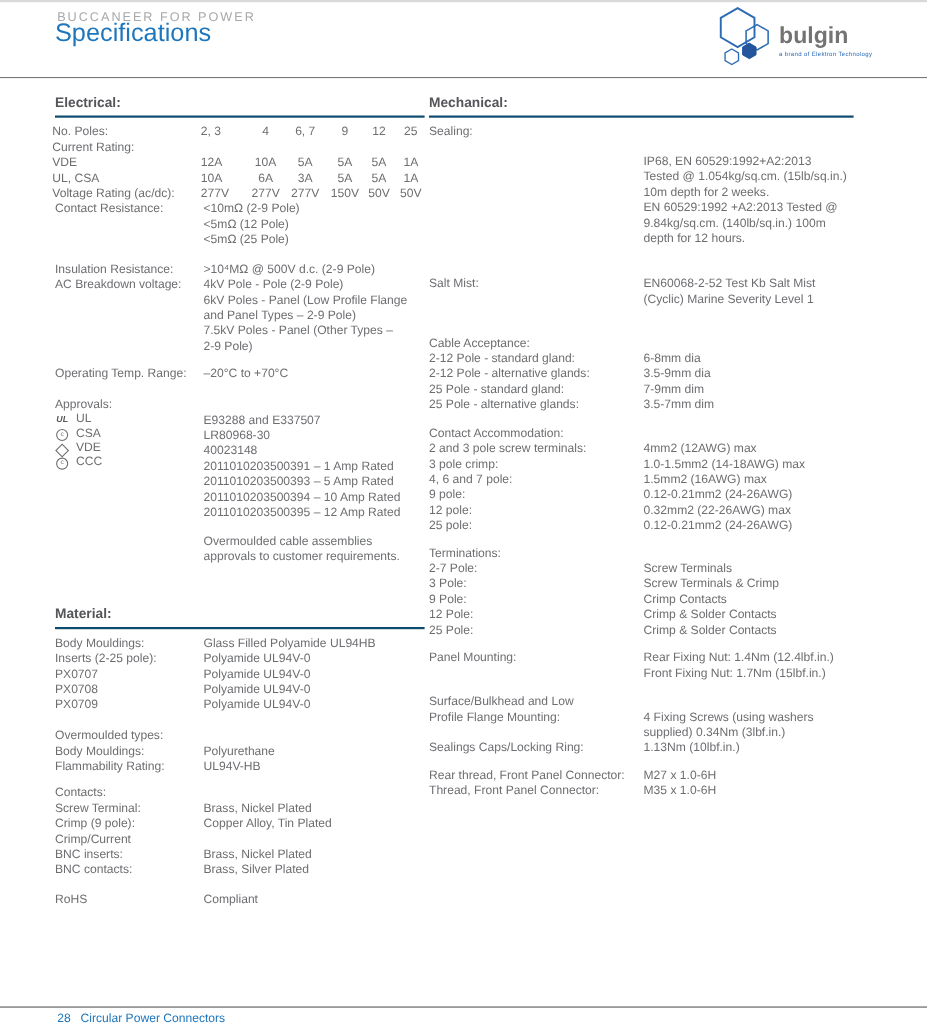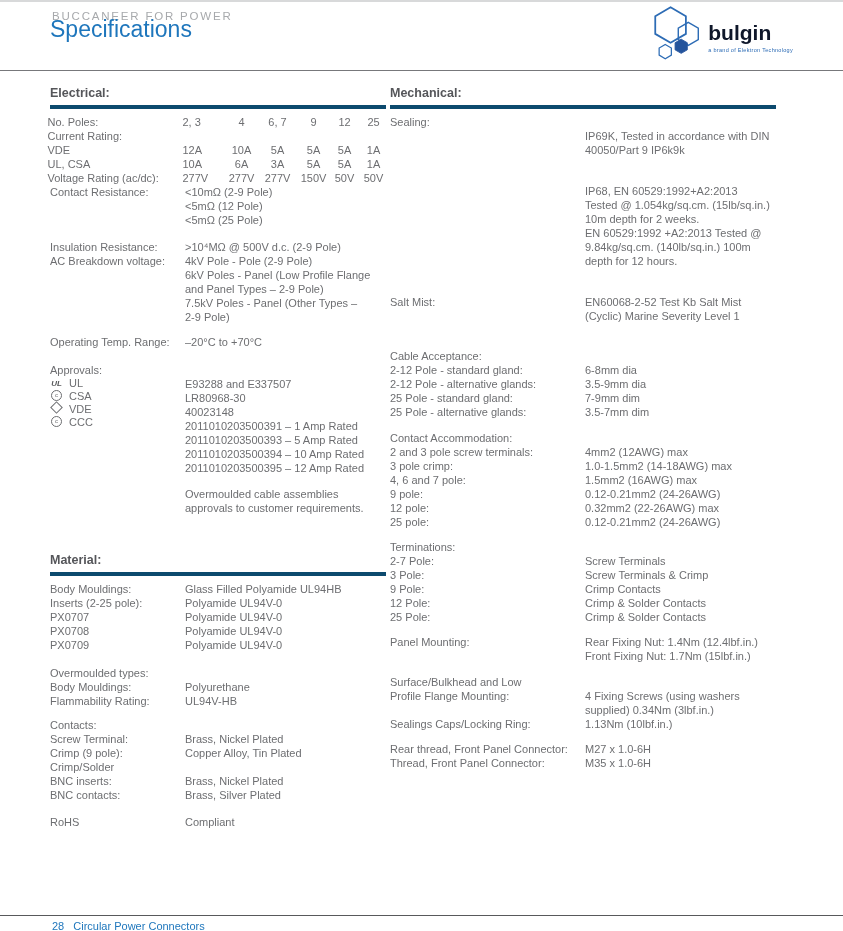--- a/index.html
+++ b/index.html
@@ -6,28 +6,28 @@
   .page{position:relative;width:843px;height:931px;background:#fff;overflow:hidden;
         font-family:"Liberation Sans", sans-serif;color:#6d6e71;font-size:11px;line-height:14px;}
   .top-band{position:absolute;top:0;left:0;width:843px;height:2px;background:#d8d9da;}
 
   
   .eyebrow{position:absolute;top:9px;left:52px;font-size:11.5px;letter-spacing:1.8px;color:#a7a9ac;}
   .title{position:absolute;top:22px;left:50px;margin:0;font-size:23px;font-weight:400;color:#1e76bc;}
   .masthead-rule{position:absolute;top:70px;left:0;width:843px;border-top:1px solid #77787b;}
   .logo{position:absolute;top:2px;right:50px;display:flex;align-items:center;}
   .logo-text{margin-left:2px;margin-top:14px;}
-  .brand{font-size:21px;font-weight:bold;color:#0f172a;line-height:20px;}
+  .brand{font-size:21px;font-weight:bold;color:#737373;line-height:20px;}
   .tagline{font-size:5.5px;color:#2d6cb5;letter-spacing:.3px;}
 
   
   .col{position:absolute;top:86px;}
   .col-left{left:50px;width:336px;}
   .col-right{left:390px;width:386px;}
-  .sec{font-size:12.5px;font-weight:bold;color:#55565a;margin:0 0 6px 0;padding-bottom:5px;border-bottom:4px solid #0c4a6e;}
+  .sec{font-size:12.5px;font-weight:bold;color:#55565a;margin:0 0 6px 0;padding-bottom:5px;border-bottom:2px solid #0c4a6e;}
 
   .row{display:flex;}
   .lab{flex:0 0 135px;white-space:pre-line;}
   .val{flex:1;white-space:pre-line;}
   .col-right .lab{flex:0 0 195px;}
   .p{white-space:pre-line;}
   .p2{margin-top:13px;}
 
   
   .prow{display:flex;justify-content:center;}
@@ -36,21 +36,21 @@
   .c0{flex:0 0 42px;text-align:left;}
   .c1{flex:0 0 34px;}
   .c2{flex:0 0 38px;}
   .c3{flex:0 0 34px;}
   .c4{flex:0 0 28px;}
   .c5{flex:0 0 30px;}
 
   
   .approvals{display:flex;margin-top:0;}
   .agencies{flex:0 0 135px;}
-  .agency{display:flex;align-items:flex-start;height:13px;line-height:13px;}
+  .agency{display:flex;align-items:flex-end;height:13px;line-height:13px;}
   .appr-icon{width:13px;margin-right:6px;display:inline-flex;align-items:center;justify-content:center;flex:0 0 13px;}
   .ul-glyph{font-weight:bold;font-size:8px;font-style:italic;color:#58595b;}
   .circle{width:9px;height:9px;border:1px solid #6d6e71;border-radius:50%;font-size:6px;line-height:9px;display:flex;align-items:center;justify-content:center;color:#6d6e71;}
   .diamond{width:7px;height:7px;border:1px solid #6d6e71;transform:rotate(45deg);}
   .appr-values{flex:1;white-space:pre-line;}
   .note{margin-left:135px;margin-top:12px;white-space:pre-line;}
 
   
   .mt11{margin-top:11px;}
   .mt12{margin-top:12px;}
@@ -251,21 +251,21 @@
         </div>
       <div class="row">
           <span class="lab">Screw Terminal:</span>
           <span class="val">Brass, Nickel Plated</span>
         </div>
       <div class="row">
           <span class="lab">Crimp (9 pole):</span>
           <span class="val">Copper Alloy, Tin Plated</span>
         </div>
       <div class="row">
-          <span class="lab">Crimp/Solder</span>
+          <span class="lab">Crimp/Current</span>
           <span class="val"></span>
         </div>
       <div class="row">
           <span class="lab">BNC inserts:</span>
           <span class="val">Brass, Nickel Plated</span>
         </div>
       <div class="row">
           <span class="lab">BNC contacts:</span>
           <span class="val">Brass, Silver Plated</span>
         </div>
@@ -278,22 +278,20 @@
         </div>
     </div>
   </section>
 
   <section class="col col-right">
     <h2 class="sec">Mechanical:</h2>
 
     <div class="row">
       <span class="lab">Sealing:</span>
       <div class="val">
-        <div class="p">IP69K, Tested in accordance with DIN
-40050/Part 9 IP6k9k</div>
         <div class="p p2">IP68, EN 60529:1992+A2:2013
 Tested @ 1.054kg/sq.cm. (15lb/sq.in.)
 10m depth for 2 weeks.
 EN 60529:1992 +A2:2013 Tested @
 9.84kg/sq.cm. (140lb/sq.in.) 100m
 depth for 12 hours.</div>
       </div>
     </div>
 
     <div class="row mt13">

